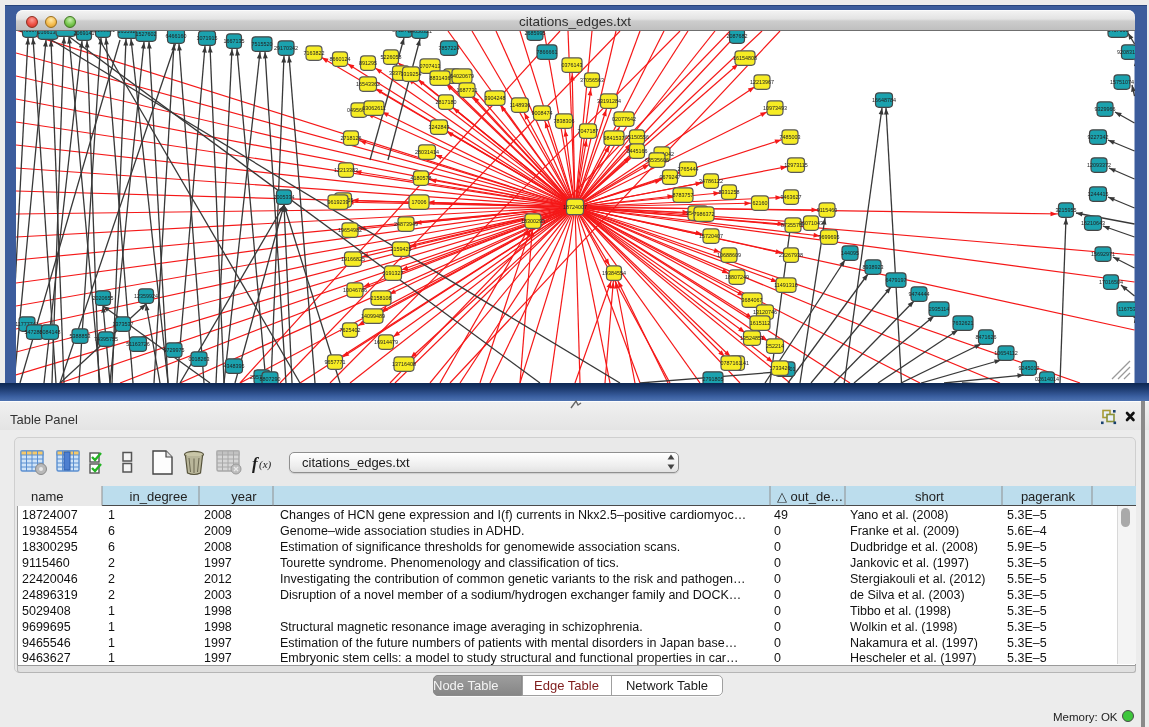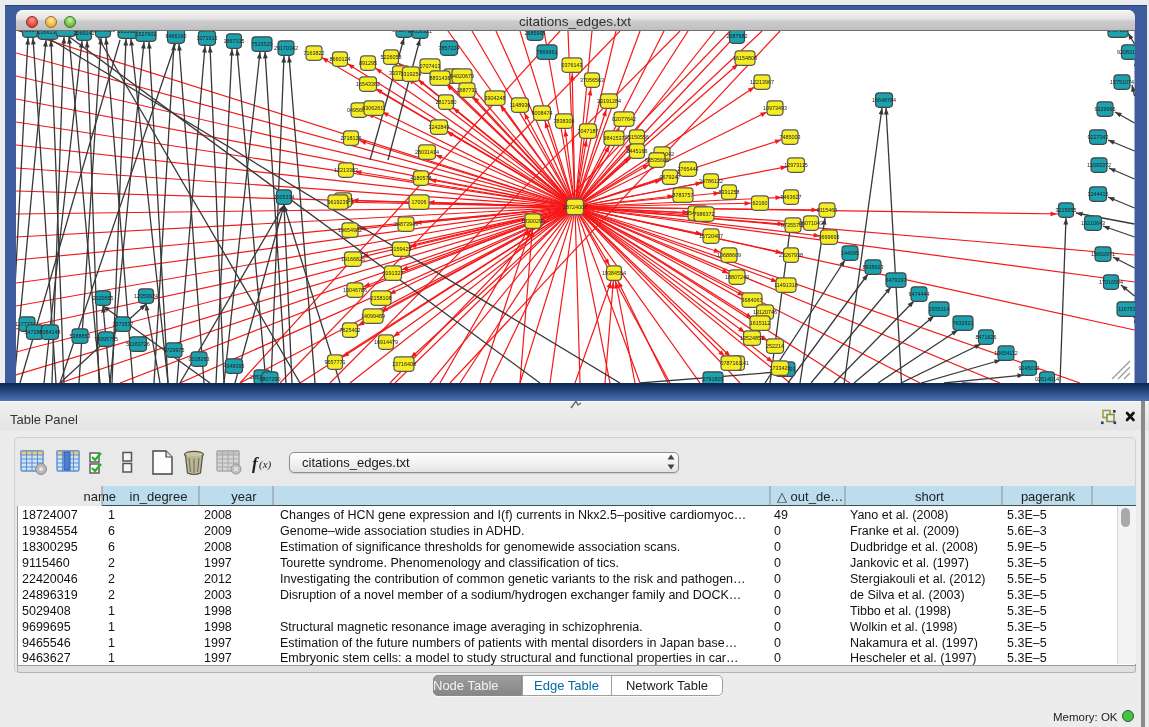--- a/index.html
+++ b/index.html
@@ -749,21 +749,21 @@
 <div class="abs" style="left:302px;top:455px;font-size:13px;color:#1a1a1a">citations_edges.txt</div>
 <svg class="abs" style="left:664px;top:453px" width="14" height="18" viewBox="0 0 14 18">
  <path d="M7 1.5 L10.5 6.5 L3.5 6.5 Z" fill="#444"></path>
  <path d="M7 16.5 L10.5 11.5 L3.5 11.5 Z" fill="#444"></path>
 </svg>
 
 <div class="abs" style="left:17px;top:486px;width:1119px;height:178.5px;background:#fff;border:1px solid #9a9a9a;border-bottom:none"></div>
 <div class="abs" style="left:17px;top:486px;width:1119px;height:19.5px;background:#bcdded;border-bottom:1.5px solid #4a4a4a"></div>
 <div class="abs" style="left:17px;top:486px;width:85px;height:19.5px;background:#e9e9e9"></div>
 <div class="abs hsep" style="left:17px;top:486px;width:1119px;height:19.5px;font-size:13px;color:#222">
- <span class="abs" style="left:14px;width:85px;text-align:right;top:2.5px">name</span>
+ <span class="abs" style="left:14px;width:85px;text-align:left;top:2.5px">name</span>
  <span class="abs" style="left:93px;width:97px;text-align:center;top:2.5px">in_degree</span>
  <span class="abs" style="left:190px;width:74px;text-align:center;top:2.5px">year</span>
  <span class="abs" style="left:757px;width:76px;top:2.5px;padding-left:3px">△ out_de…</span>
  <span class="abs" style="left:834px;width:157px;text-align:center;top:2.5px">short</span>
  <span class="abs" style="left:985px;width:92px;text-align:center;top:2.5px">pagerank</span>
 </div>
 <svg class="abs" style="left:17px;top:486px" width="1119" height="19.5">
  <g stroke="#8f8f8f" stroke-width="1">
   <line x1="85" y1="0" x2="85" y2="19.5"></line>
       <line x1="182" y1="0" x2="182" y2="19.5"></line>
@@ -783,21 +783,21 @@
     <span style="left:833px">Yano et al. (2008)</span>
     <span style="left:990px">5.3E–5</span>
   </div>
 <div class="trow" style="top:523.2px">
     <span style="left:5px">19384554</span>
     <span style="left:91px">6</span>
     <span style="left:187px">2009</span>
     <span style="left:263px">Genome–wide association studies in ADHD.</span>
     <span style="left:757px">0</span>
     <span style="left:833px">Franke et al. (2009)</span>
-    <span style="left:990px">5.6E–3</span>
+    <span style="left:990px">5.6E–4</span>
   </div>
 <div class="trow" style="top:539.1px">
     <span style="left:5px">18300295</span>
     <span style="left:91px">6</span>
     <span style="left:187px">2008</span>
     <span style="left:263px">Estimation of significance thresholds for genomewide association scans.</span>
     <span style="left:757px">0</span>
     <span style="left:833px">Dudbridge et al. (2008)</span>
     <span style="left:990px">5.9E–5</span>
   </div>
@@ -866,21 +866,21 @@
 
 <div class="abs" style="left:1117px;top:506px;width:19px;height:158px;background:#f4f4f4;border-left:1px solid #d8d8d8"></div>
 <div class="abs" style="left:1121px;top:508px;width:9px;height:19px;background:#a9a9a9;border-radius:5px"></div>
 <div class="abs" style="left:17px;top:664.5px;width:1119px;height:8px;background:#e0e0e0;border:1px solid #b5b5b5;border-top:1px solid #9a9a9a;border-radius:0 0 3px 3px"></div>
 
 <div class="abs" style="left:433px;top:674.5px;width:290px;height:21px;background:#fff;border:1px solid #9f9f9f;border-radius:5px;box-shadow:0 1px 0 rgba(255,255,255,.7)"></div>
 <div class="abs" style="left:433px;top:674.5px;width:89px;height:21px;background:linear-gradient(180deg,#9d9d9d,#868686);border:1px solid #8a8a8a;border-radius:5px 0 0 5px"></div>
 <div class="abs" style="left:522px;top:674.5px;width:1px;height:21px;background:#9f9f9f"></div>
 <div class="abs" style="left:611px;top:674.5px;width:1px;height:21px;background:#9f9f9f"></div>
 <div class="abs" style="left:433px;top:678px;width:89px;text-align:left;font-size:13px;color:#f4f4f4">Node Table</div>
-<div class="abs" style="left:522px;top:678px;width:89px;text-align:center;font-size:13px;color:#0369a1">Edge Table</div>
+<div class="abs" style="left:522px;top:678px;width:89px;text-align:center;font-size:13px;color:#7f1d1d">Edge Table</div>
 <div class="abs" style="left:611px;top:678px;width:112px;text-align:center;font-size:13px;color:#1c1c1c">Network Table</div>
 
 <div class="abs" style="left:1053px;top:711px;font-size:11.5px;color:#222">Memory: OK</div>
 <div class="abs" style="left:1122px;top:710px;width:12px;height:12px;border-radius:50%;background:#3ec63c;border:1.4px solid #4a4a4a"></div>
 
 <div class="abs" style="left:1141px;top:400.5px;width:4px;height:326.5px;background:#8a8a8a"></div>
 
 <svg class="abs" style="left:569px;top:399px" width="14" height="10" viewBox="0 0 14 10">
  <path d="M2 9 L7 2 L9 6 L12 4" stroke="#666" stroke-width="1.4" fill="none"></path>
 </svg>

